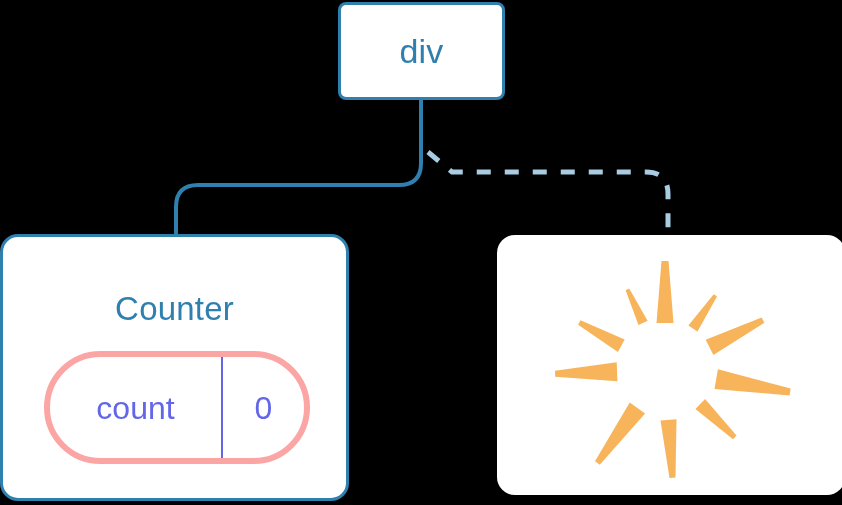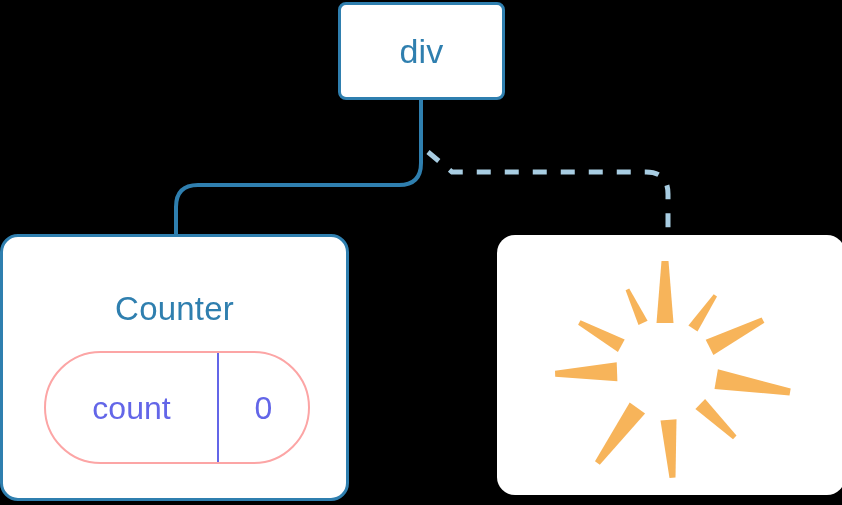--- a/index.html
+++ b/index.html
@@ -76,21 +76,21 @@
   .node-counter .node-title { margin-top: 55px; }
 
   
   .state-pill {
     position: absolute;
     left: 44px;
     top: 351px;
     width: 266px;
     height: 113px;
     box-sizing: border-box;
-    border: 2px solid #fca5a5;
+    border: 6px solid #fca5a5;
     border-radius: 60px;
     display: flex;
     align-items: stretch;
     background: transparent;
   }
   .pill-key, .pill-val {
     display: flex;
     align-items: center;
     justify-content: center;
     color: #6366e8;

